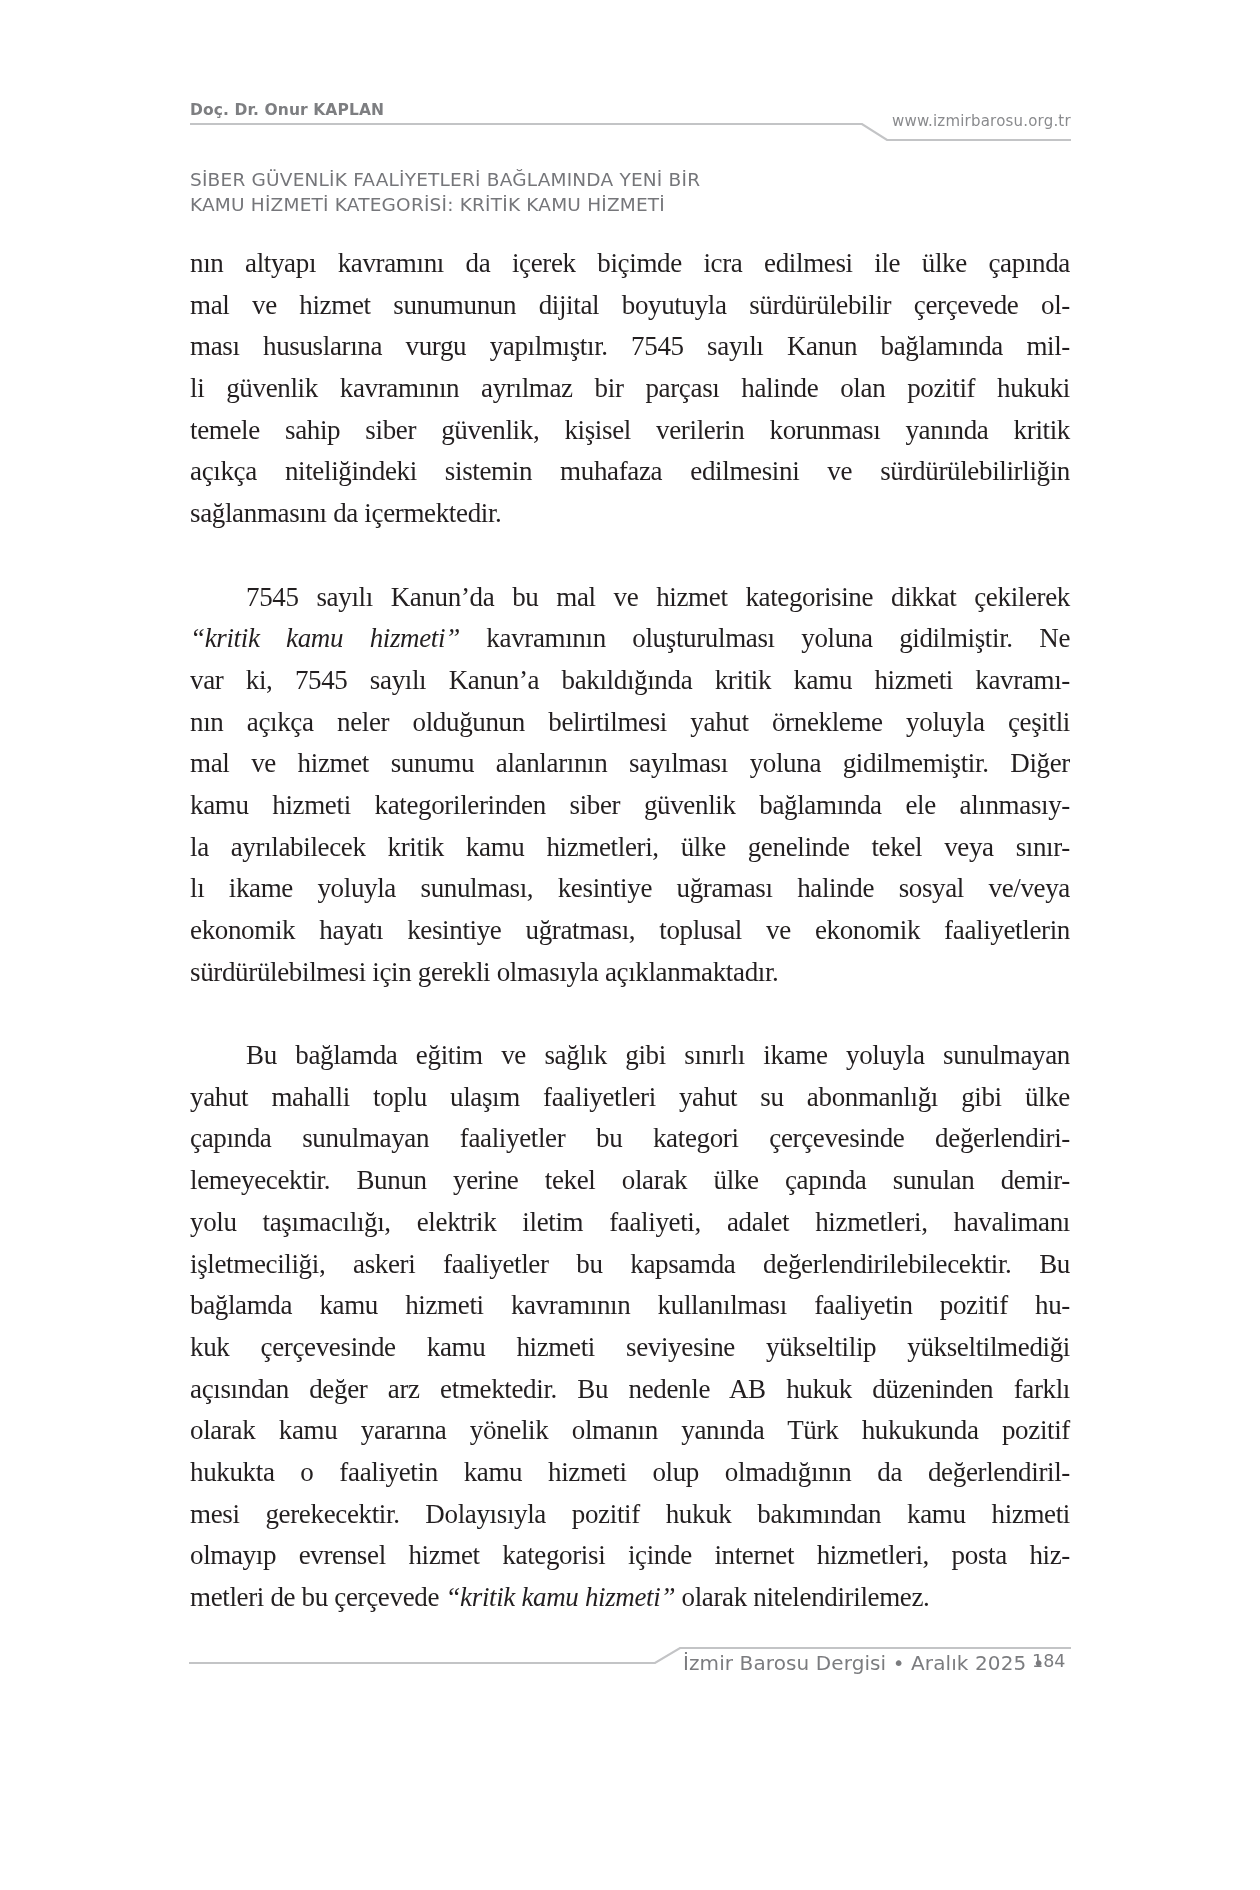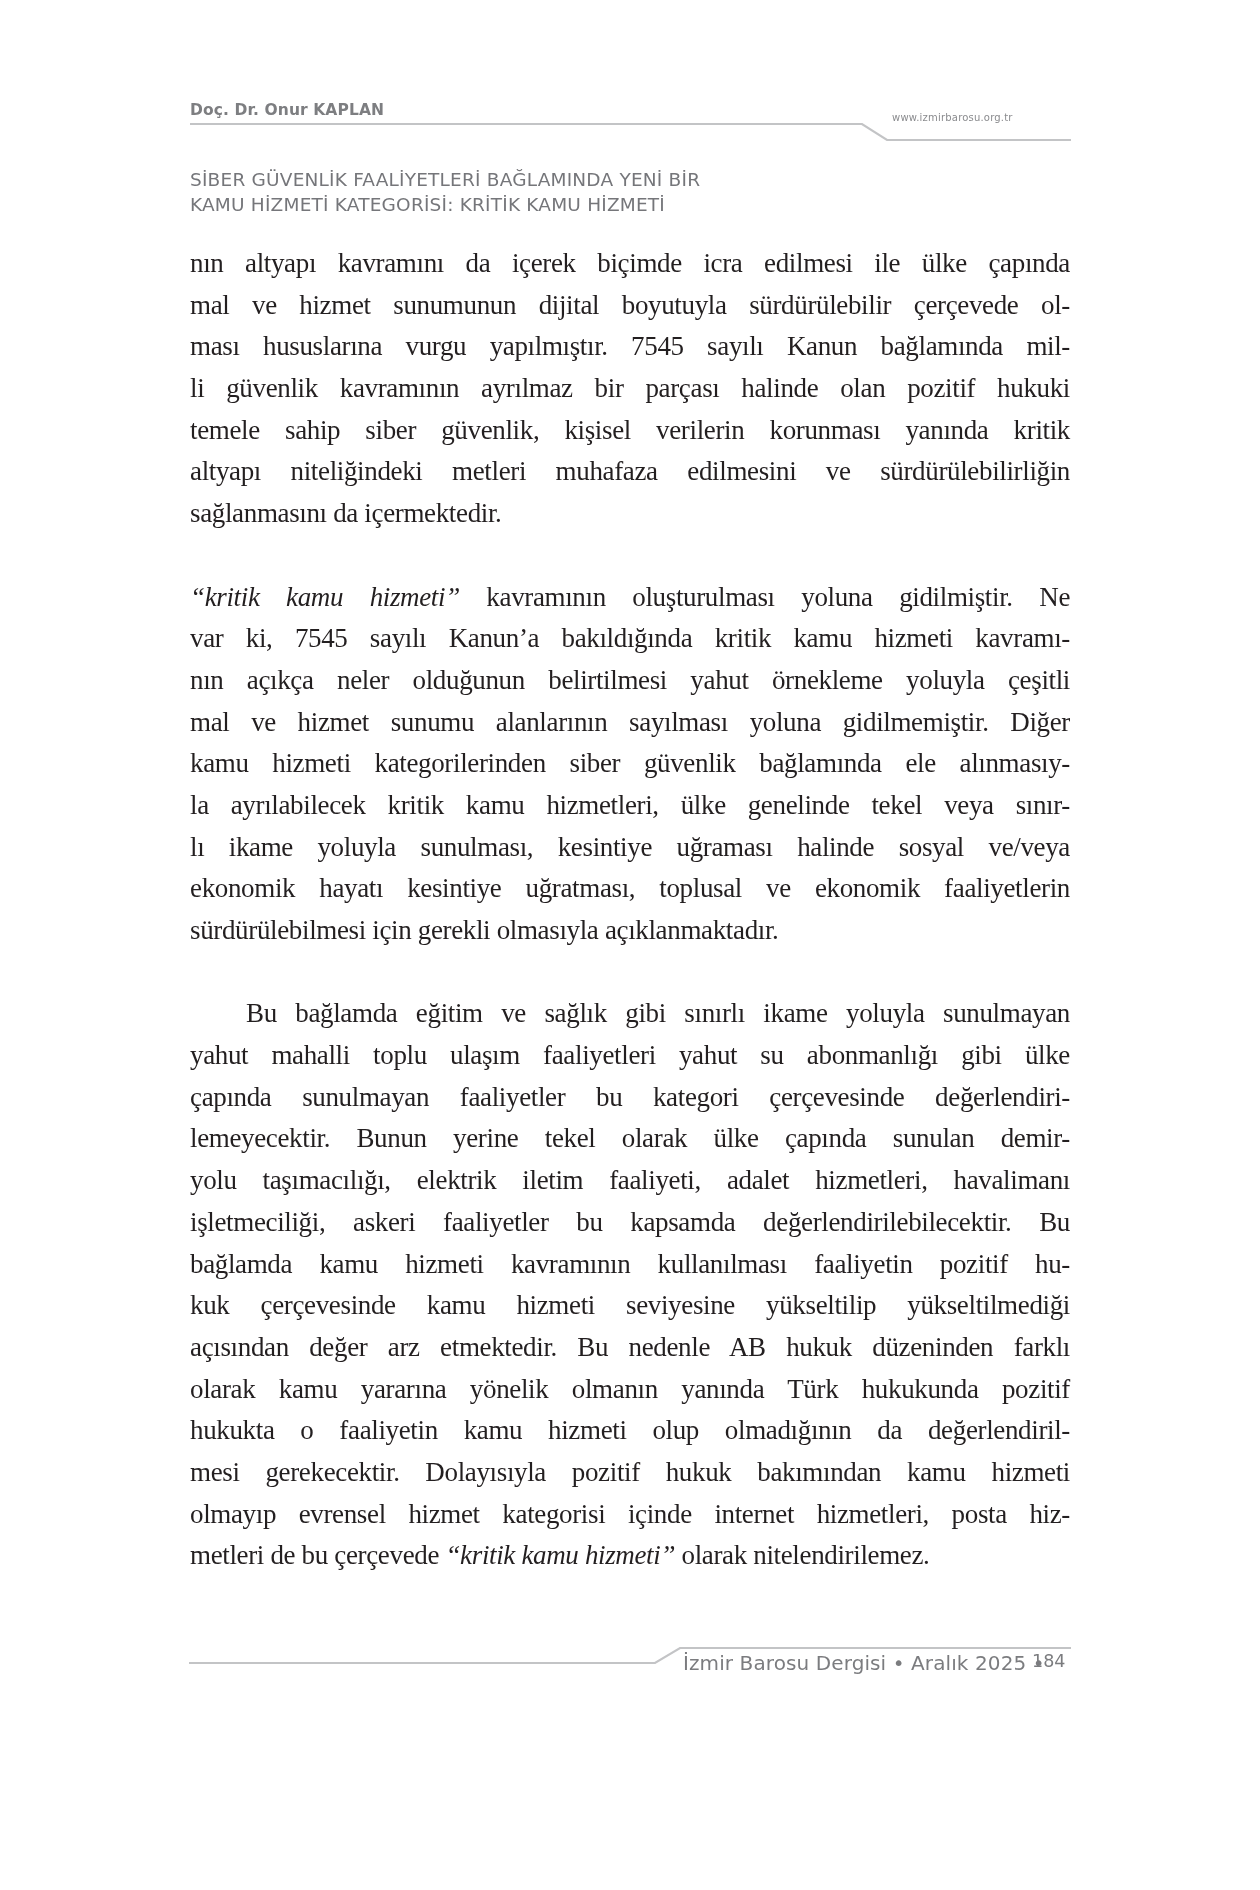--- a/index.html
+++ b/index.html
@@ -45,21 +45,21 @@
       letter-spacing: 0.2px;
       white-space: nowrap;
       margin-top: 40px;
     }
     .header-title div { white-space: nowrap; }
     .header-url {
       position: absolute;
       left: 892px;
       top: 112px;
       font-family: "DejaVu Sans", sans-serif;
-      font-size: 10px;
+      font-size: 15px;
       color: #8a8b8e;
       letter-spacing: 0.2px;
       white-space: nowrap;
     }
     .rule-svg {
       position: absolute;
       left: 0; top: 0;
       width: 1260px;
       height: 1890px;
       pointer-events: none;
@@ -132,25 +132,26 @@
   <div class="header-url">www.izmirbarosu.org.tr</div>
 
   <div class="body-text">
 
     <div class="para">
       <span class="line">nın altyapı kavramını da içerek biçimde icra edilmesi ile ülke çapında</span>
       <span class="line">mal ve hizmet sunumunun dijital boyutuyla sürdürülebilir çerçevede ol-</span>
       <span class="line">ması hususlarına vurgu yapılmıştır. 7545 sayılı Kanun bağlamında mil-</span>
       <span class="line">li güvenlik kavramının ayrılmaz bir parçası halinde olan pozitif hukuki</span>
       <span class="line">temele sahip siber güvenlik, kişisel verilerin korunması yanında kritik</span>
-      <span class="line">altyapı niteliğindeki metleri muhafaza edilmesini ve sürdürülebilirliğin</span>
+      <span class="line">açıkça niteliğindeki sistemin muhafaza edilmesini ve sürdürülebilirliğin</span>
       <span class="line last">sağlanmasını da içermektedir.</span>
     </div>
 
     <div class="para">
+      <span class="line indent">7545 sayılı Kanun’da bu mal ve hizmet kategorisine dikkat çekilerek</span>
       <span class="line"><span class="it">“kritik kamu hizmeti”</span> <span>kavramının oluşturulması yoluna gidilmiştir. Ne</span></span>
       <span class="line">var ki, 7545 sayılı Kanun’a bakıldığında kritik kamu hizmeti kavramı-</span>
       <span class="line">nın açıkça neler olduğunun belirtilmesi yahut örnekleme yoluyla çeşitli</span>
       <span class="line">mal ve hizmet sunumu alanlarının sayılması yoluna gidilmemiştir. Diğer</span>
       <span class="line">kamu hizmeti kategorilerinden siber güvenlik bağlamında ele alınmasıy-</span>
       <span class="line">la ayrılabilecek kritik kamu hizmetleri, ülke genelinde tekel veya sınır-</span>
       <span class="line">lı ikame yoluyla sunulması, kesintiye uğraması halinde sosyal ve/veya</span>
       <span class="line">ekonomik hayatı kesintiye uğratması, toplusal ve ekonomik faaliyetlerin</span>
       <span class="line last">sürdürülebilmesi için gerekli olmasıyla açıklanmaktadır.</span>
     </div>

